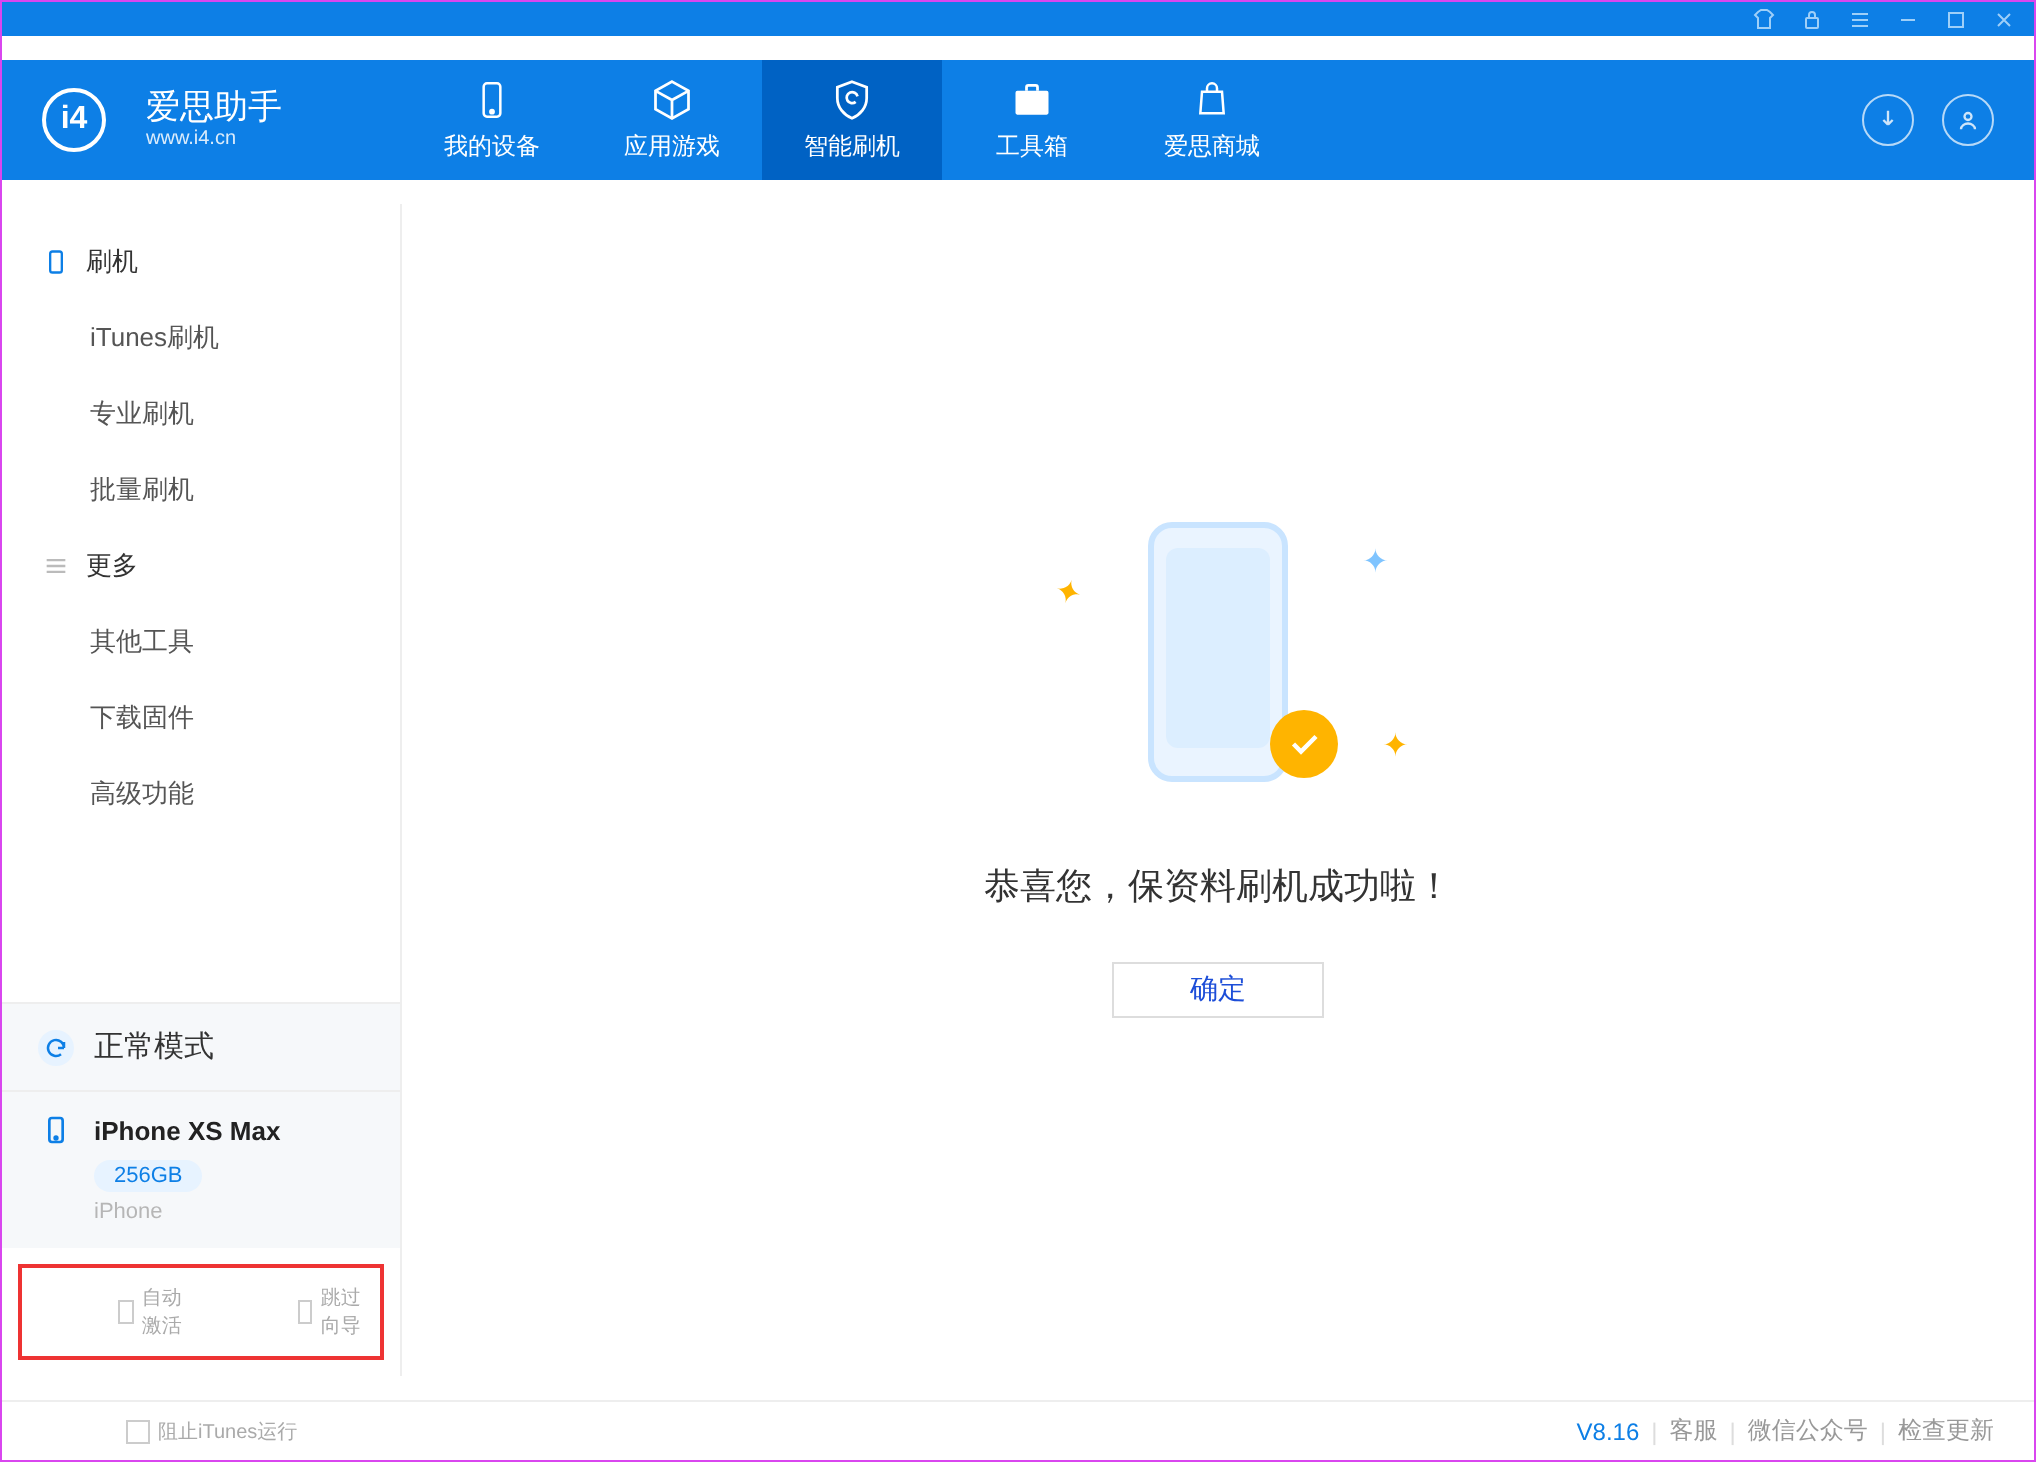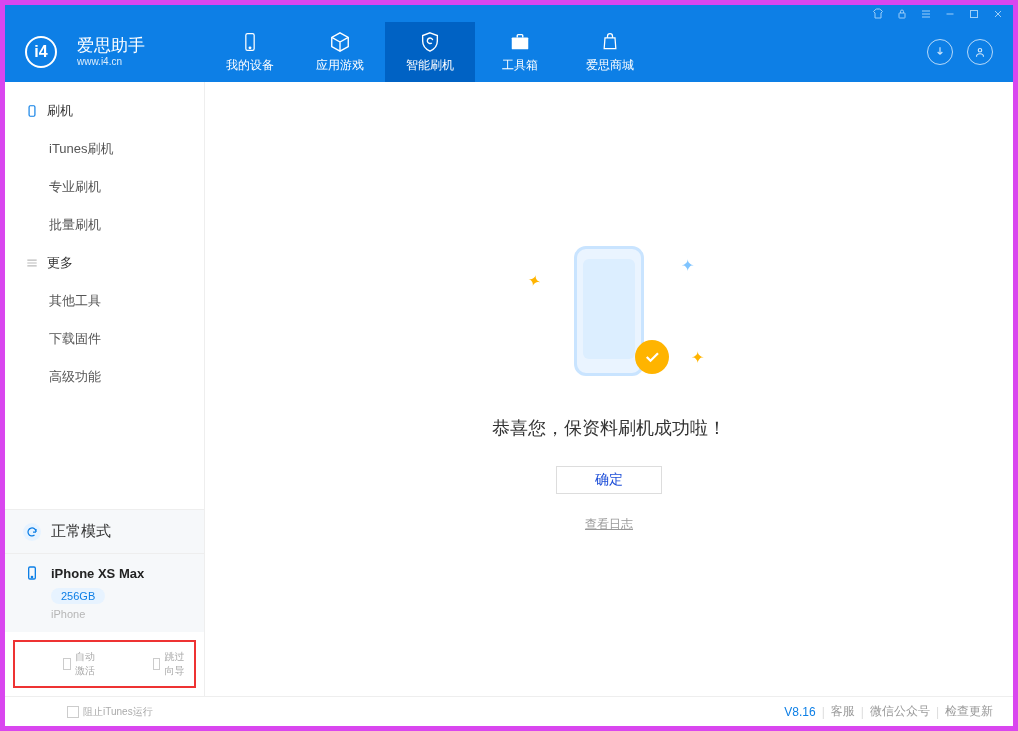--- a/index.html
+++ b/index.html
@@ -1,17 +1,17 @@
 <!DOCTYPE html>
 <html><head>
 <meta charset="utf-8">
 <style>
 * { margin:0; padding:0; box-sizing:border-box; font-family:"Microsoft YaHei","PingFang SC",sans-serif; }
 body { background:#fff; }
-.window { width:1018px; height:731px; border:5px solid #d946ef; display:flex; flex-direction:column; }
+.window { width:1018px; height:731px; border:1px solid #d946ef; display:flex; flex-direction:column;gap:12px; }
 .titlebar { height:17px; background:#0d7fe6; display:flex; justify-content:flex-end; align-items:center; padding:0 8px; gap:10px; }
 .titlebar .tb-btn { width:14px; height:14px; display:flex; align-items:center; justify-content:center; cursor:pointer; color:#9ecff8; }
 .titlebar .tb-btn svg { width:12px; height:12px; }
 .header { height:60px; background:#0d7fe6; display:flex; align-items:center; }
 .logo-box { width:200px; height:60px; display:flex; align-items:center; padding-left:20px; gap:8px; }
 .logo-circle { width:32px; height:32px; border:2px solid #fff; border-radius:50%; display:flex; align-items:center; justify-content:center; color:#fff; font-weight:bold; font-size:16px; font-family:Arial; }
 .logo-text { color:#fff;margin-left:12px; }
 .logo-text .cn { font-size:17px; font-weight:500; line-height:1.1; }
 .logo-text .en { font-size:10px; opacity:.85; line-height:1.1; }
 .nav { display:flex; height:60px; }
@@ -241,21 +241,20 @@
               <div class="phone-in"></div>
             </div>
           <div class="badge">
             <svg viewBox="0 0 24 24" width="18" height="18" fill="none" stroke="#fff" stroke-width="3">
                 <path d="M5 12l5 5L20 7"></path>
               </svg>
           </div>
         </div>
         <div class="success-title">恭喜您，保资料刷机成功啦！</div>
         <button class="ok-btn">确定</button>
-        <div><a class="log-link">查看日志</a></div>
       </div>
     </div>
   </div>
 
   <div class="footer">
     <label class="chk">
       <span class="chk-box"></span>
       <span>阻止iTunes运行</span>
     </label>
     <div class="footer-right">

